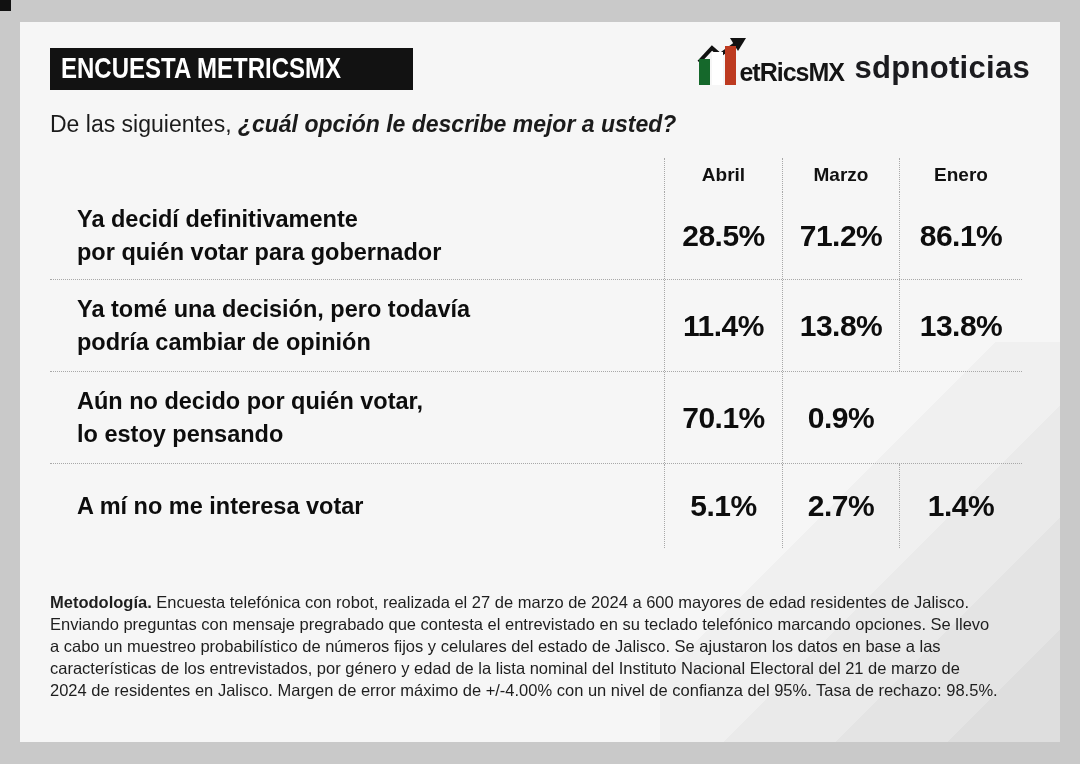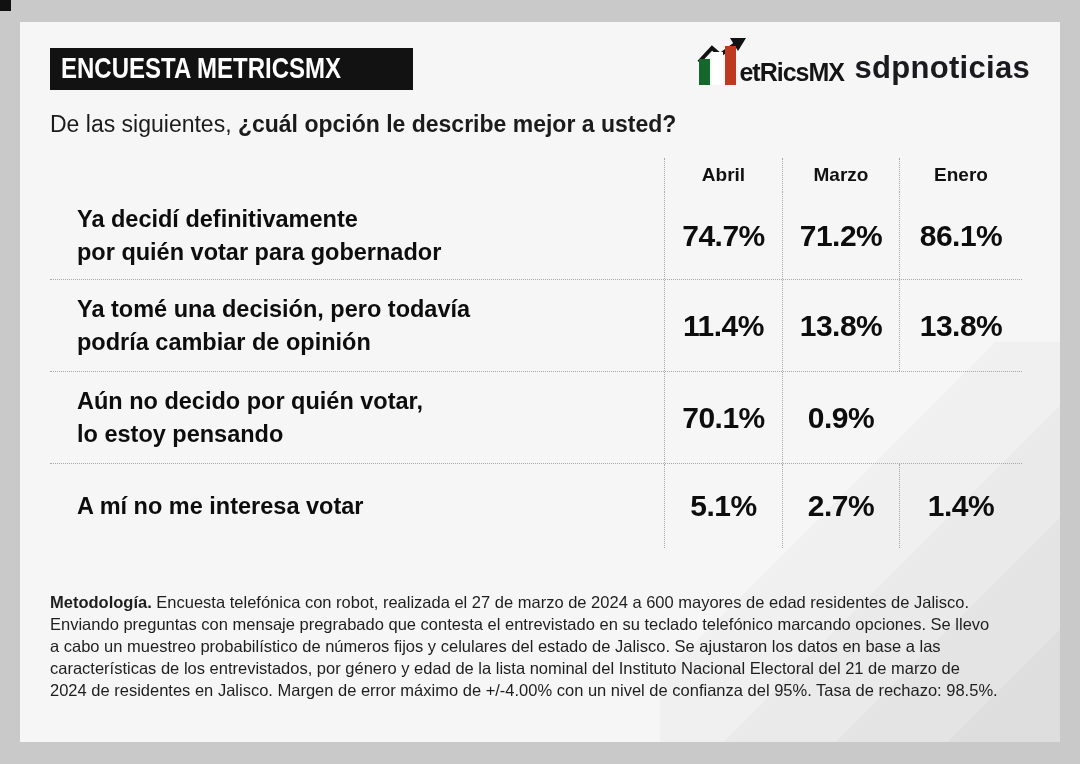--- a/index.html
+++ b/index.html
@@ -41,21 +41,21 @@
   .bar-green { left:3px; height:26px; background:#15682b; }
   .bar-white { left:16px; height:33px; background:#ffffff; }
   .bar-red { left:29px; height:39px; background:#bd3a20; }
   .logo-word {
     position:absolute; left:43px; bottom:3px;
     font-size:25px; font-weight:bold; color:#141414; letter-spacing:-1px; white-space:nowrap;
   }
   .sdp { font-size:31px; font-weight:bold; color:#1b1b1f; letter-spacing:0.3px; padding-bottom:4px; }
   
   .question { position:absolute; left:30px; top:89px; font-size:23px; color:#1b1b1b; }
-  .question .q-bold { font-weight:bold; }
+  .question .q-bold { font-weight:bold;font-style:italic; }
   
   .table { position:absolute; left:30px; top:136px; width:972px; }
   .trow { display:grid; grid-template-columns:1fr 118px 117px 123px; align-items:center; }
   .trow.sep { border-bottom:1px dotted #a8a8a8; }
   .row-header { height:34px; }
   .row-1 { height:88px; }
   .row-2 { height:92px; }
   .row-3 { height:92px; }
   .row-4 { height:84px; }
   .vcell {
@@ -110,21 +110,21 @@
       <div class="vcell col-h">Abril</div>
       <div class="vcell col-h">Marzo</div>
       <div class="vcell col-h">Enero</div>
     </div>
 
     <div class="trow row-1 sep">
       <div class="rlabel">
         <span>Ya decidí definitivamente</span>
         <span>por quién votar para gobernador</span>
       </div>
-      <div class="vcell val">74.7%</div>
+      <div class="vcell val">28.5%</div>
       <div class="vcell val">71.2%</div>
       <div class="vcell val">86.1%</div>
     </div>
 
     <div class="trow row-2 sep">
       <div class="rlabel">
         <span>Ya tomé una decisión, pero todavía</span>
         <span>podría cambiar de opinión</span>
       </div>
       <div class="vcell val">11.4%</div>

